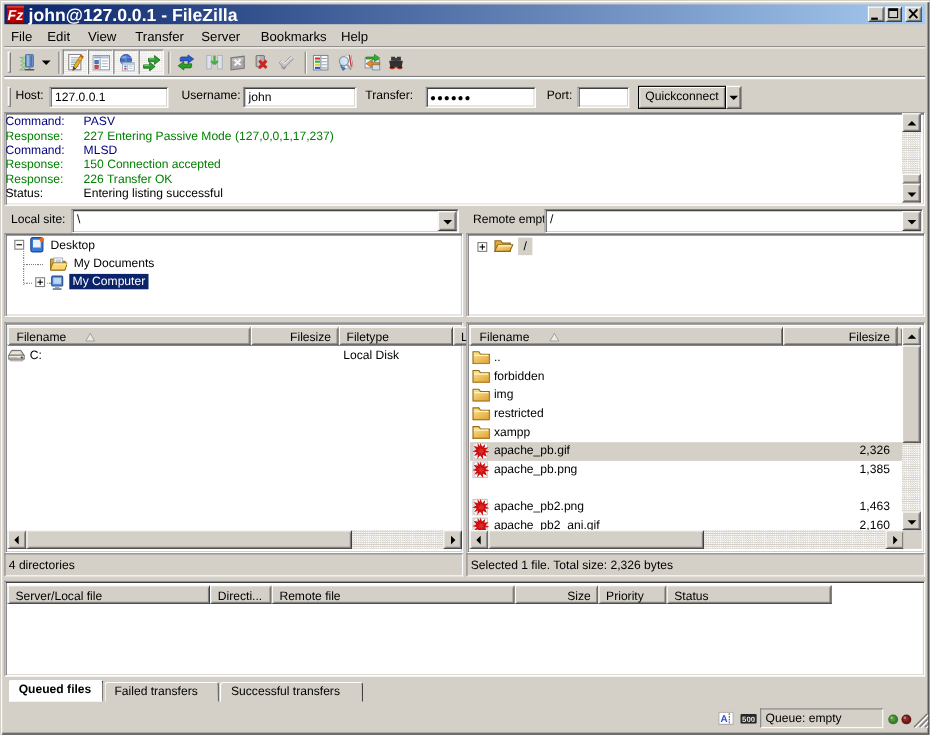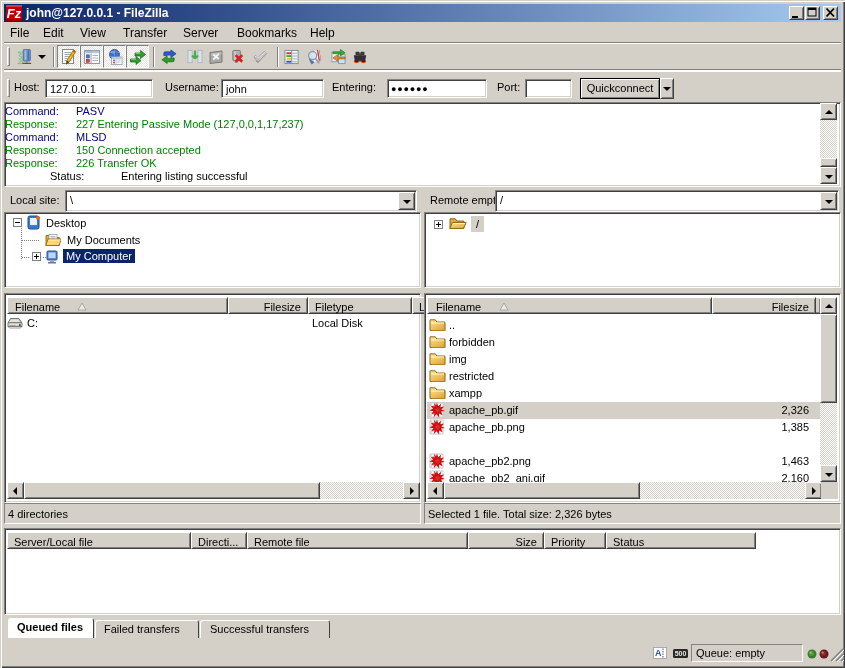--- a/index.html
+++ b/index.html
@@ -6,21 +6,21 @@
 html,body { width:845px; height:668px; overflow:hidden; }
 body { font-family:"Liberation Sans", sans-serif; font-size:11px; background:#D4D0C8; position:relative; }
 .abs { position:absolute; }
 
 #frame { left:0; top:0; width:845px; height:668px;
   box-shadow: inset 1px 1px 0 #D4D0C8, inset 2px 2px 0 #fff, inset -1px -1px 0 #404040, inset -2px -2px 0 #808080, inset 3px 3px 0 #D4D0C8, inset -3px -3px 0 #D4D0C8;
 }
 #titlebar { left:4px; top:4px; width:837px; height:18px;
   background:linear-gradient(90deg,#0A246A 0%, #A6CAF0 100%);
   color:#fff; }
-#title-text { position:absolute; left:22px; top:2px; font-size:12px; font-weight:bold; letter-spacing:0px; }
+#title-text { position:absolute; left:22px; top:2px; font-size:16px; font-weight:bold; letter-spacing:0px; }
 .tbtn { position:absolute; top:2px; width:15px; height:14px; background:#D4D0C8;
   border:1px solid; border-color:#fff #404040 #404040 #fff;
   box-shadow: inset 1px 1px 0 #D4D0C8, inset -1px -1px 0 #808080; }
 .tbtn svg { position:absolute; left:0; top:0; }
 
 #menubar { left:4px; top:23px; width:837px; height:19px; }
 .mi { position:absolute; top:3px; font-size:12px; color:#000; }
 
 #toolbar { left:4px; top:44px; width:837px; height:26px; }
 .grip { position:absolute; width:3px; border:1px solid; border-color:#fff #808080 #808080 #fff; }
@@ -41,21 +41,21 @@
 #qc-drop { position:absolute; left:656px; top:6px; width:14px; height:21px; background:#D4D0C8;
   border:1px solid; border-color:#fff #404040 #404040 #fff; box-shadow: inset 1px 1px 0 #D4D0C8, inset -1px -1px 0 #808080; }
 
 .pane { position:absolute; border:1px solid; border-color:#848284 #fff #fff #848284;
   box-shadow: inset 1px 1px 0 #404040, inset -1px -1px 0 #D4D0C8; background:#fff; }
 
 #log { left:4px; top:102px; width:837px; height:85px; }
 #log .line { position:absolute; left:0px; white-space:pre; }
 .c-cmd { color:#000080; }
 .c-rsp { color:#008000; }
-.c-sta { color:#000;margin-left:45px; }
+.c-sta { color:#000; }
 
 .sb-btn { position:absolute; background:#D4D0C8; border:1px solid; border-color:#fff #404040 #404040 #fff;
   box-shadow: inset 1px 1px 0 #D4D0C8, inset -1px -1px 0 #808080; }
 .sb-track { position:absolute; background:repeating-conic-gradient(#ffffff 0 25%, #d4d0c8 0 50%); background-size:2px 2px; }
 .sb-thumb { position:absolute; background:#D4D0C8; border:1px solid; border-color:#fff #404040 #404040 #fff;
   box-shadow: inset 1px 1px 0 #D4D0C8, inset -1px -1px 0 #808080; }
 .arr { position:absolute; width:0; height:0; }
 
 .sitebar-lbl { position:absolute; color:#000; }
 .combo { position:absolute; background:#fff; border:1px solid; border-color:#848284 #fff #fff #848284;
@@ -246,21 +246,21 @@
 <div class="abs" id="qcbar">
   <div class="grip" style="left:3px;top:7px;height:18px"></div>
   <span class="lbl" style="left:10px">Host:</span>
   <div class="edit" style="left:41px;top:7px;width:108px;height:19px">
       <span>127.0.0.1</span>
     </div>
   <span class="lbl" style="left:161px">Username:</span>
   <div class="edit" style="left:217px;top:7px;width:103px;height:19px">
       <span>john</span>
     </div>
-  <span class="lbl" style="left:328px">Entering:</span>
+  <span class="lbl" style="left:328px">Transfer:</span>
   <div class="edit" style="left:383px;top:7px;width:100px;height:19px">
       <span style="font-size:9px;letter-spacing:0.8px;top:4px;left:3px">●●●●●●</span>
     </div>
   <span class="lbl" style="left:493px">Port:</span>
   <div class="edit" style="left:521px;top:7px;width:47px;height:19px">
       <span></span>
     </div>
   <div id="qc-btn">Quickconnect</div>
   <div id="qc-drop">
       <div class="arr" style="left:2px;top:8px;border-left:4px solid transparent;border-right:4px solid transparent;border-top:4px solid #000"></div>

